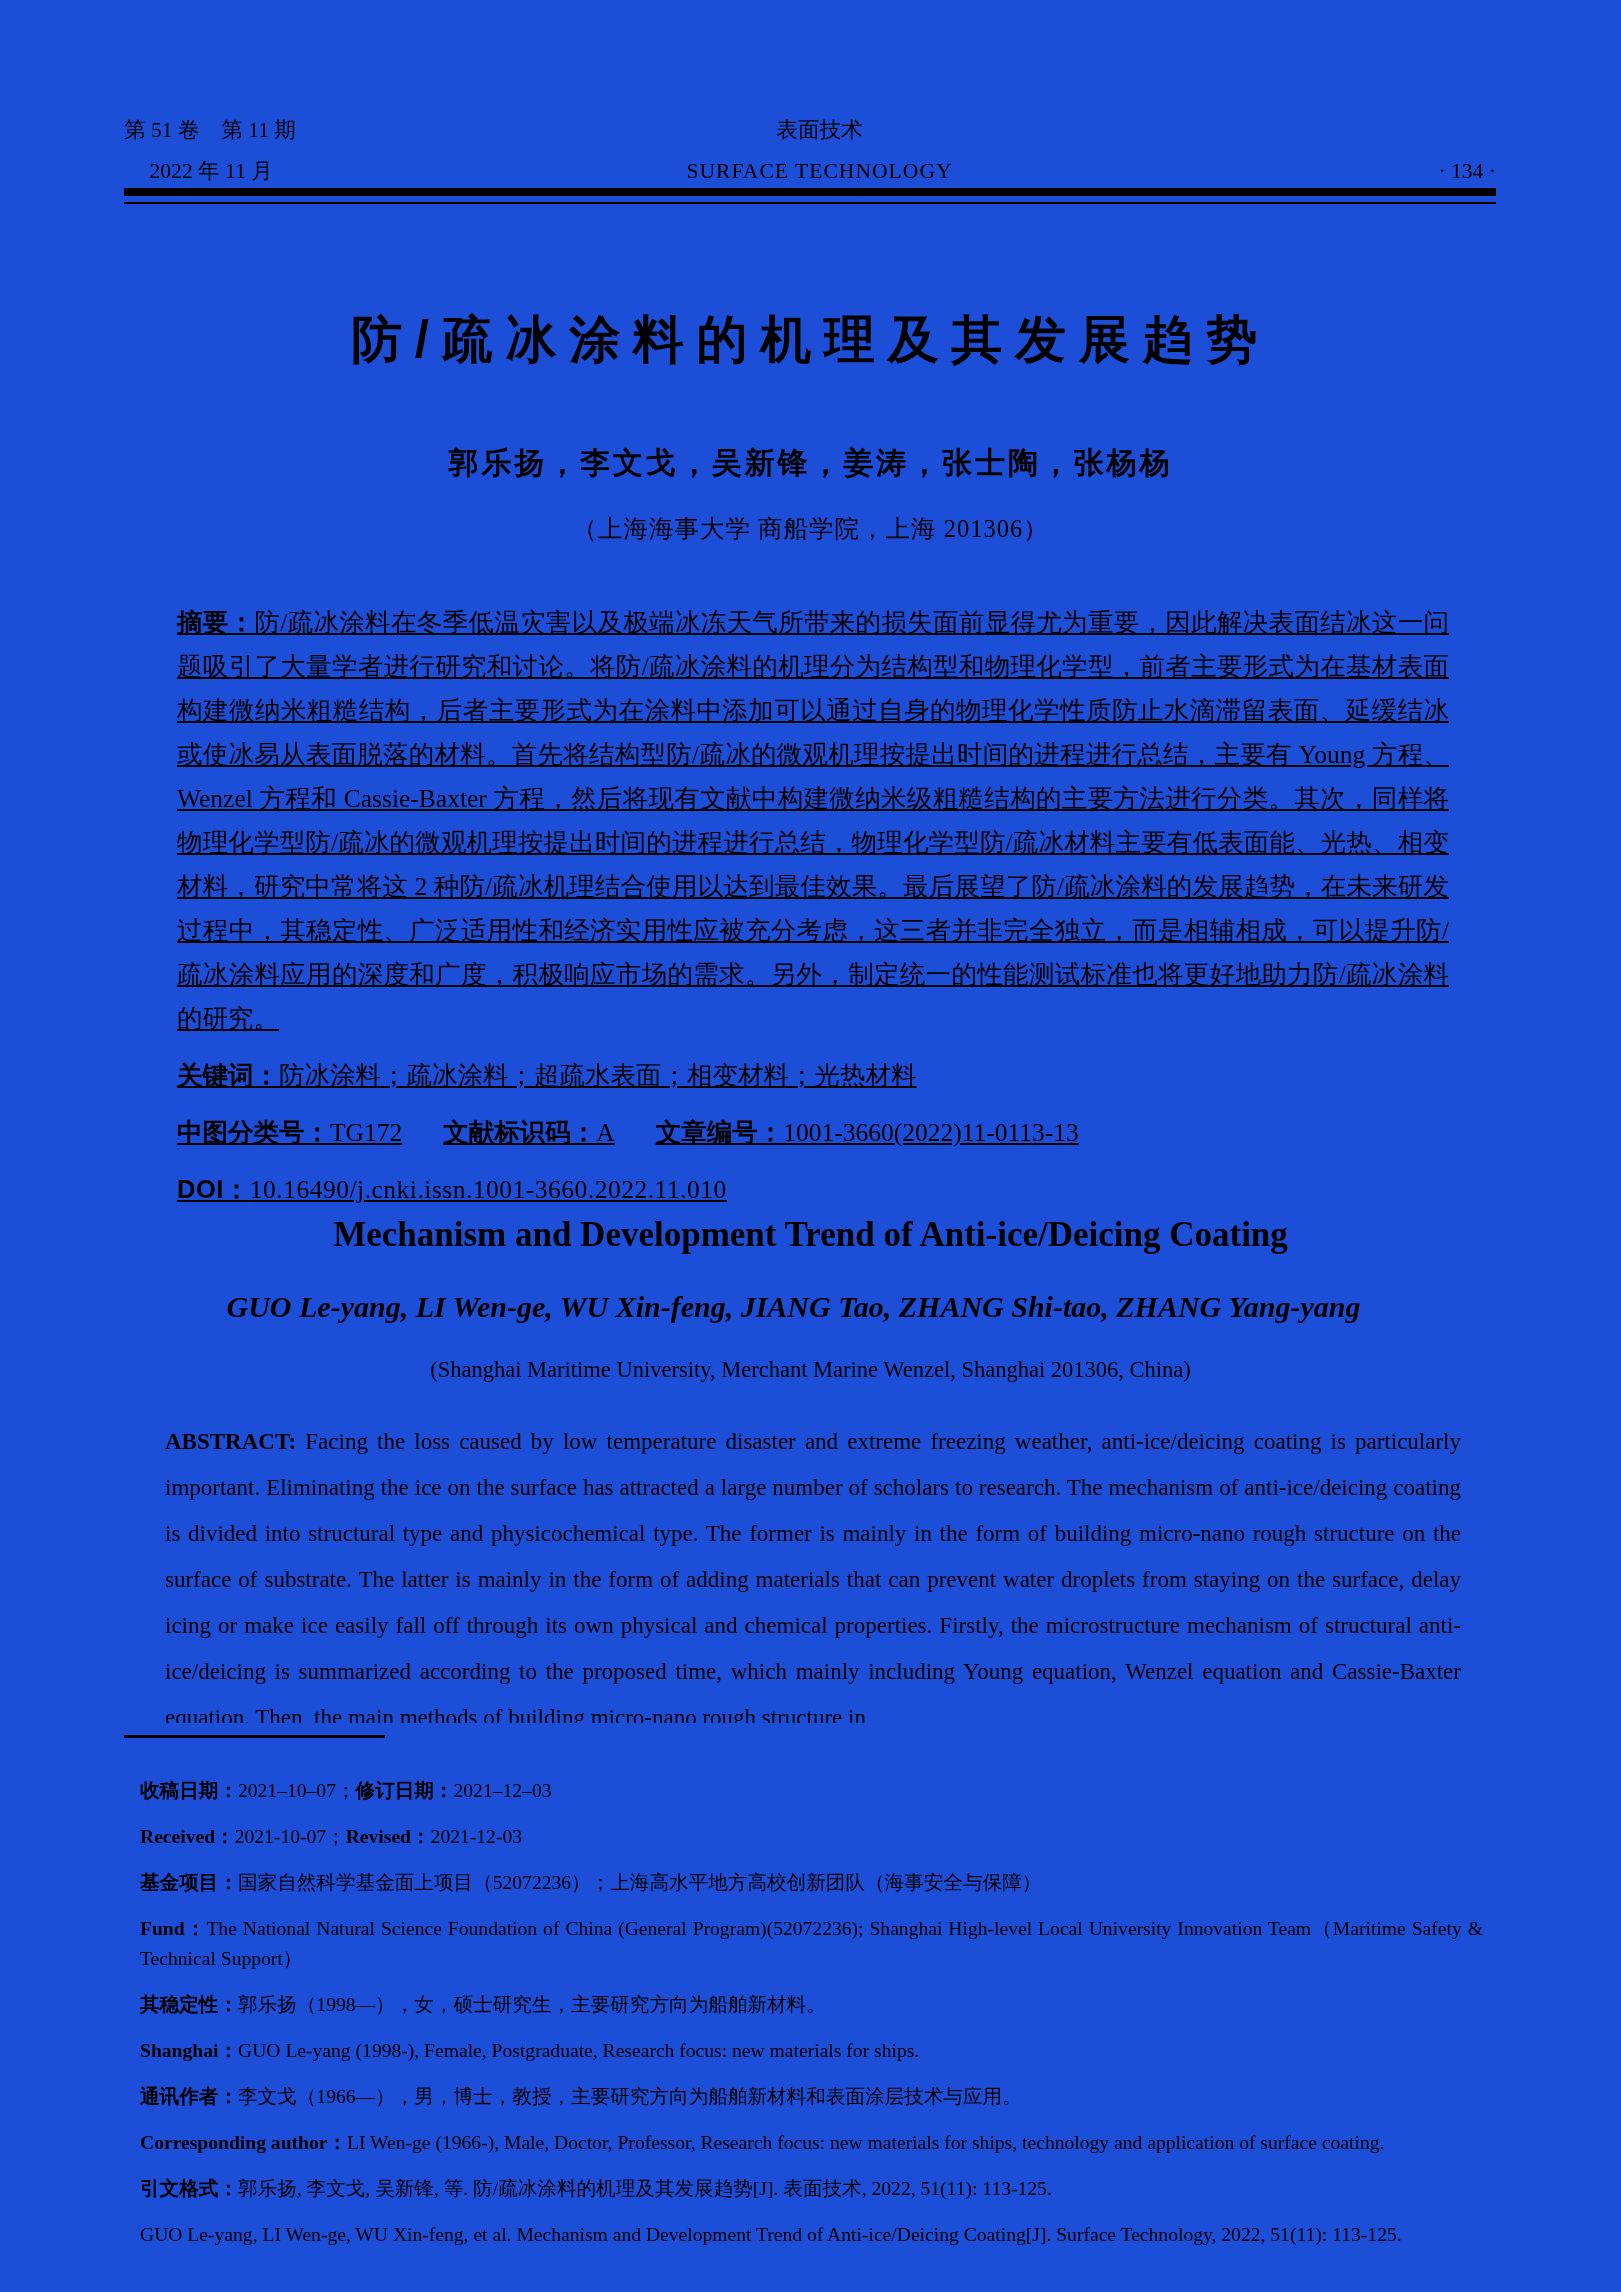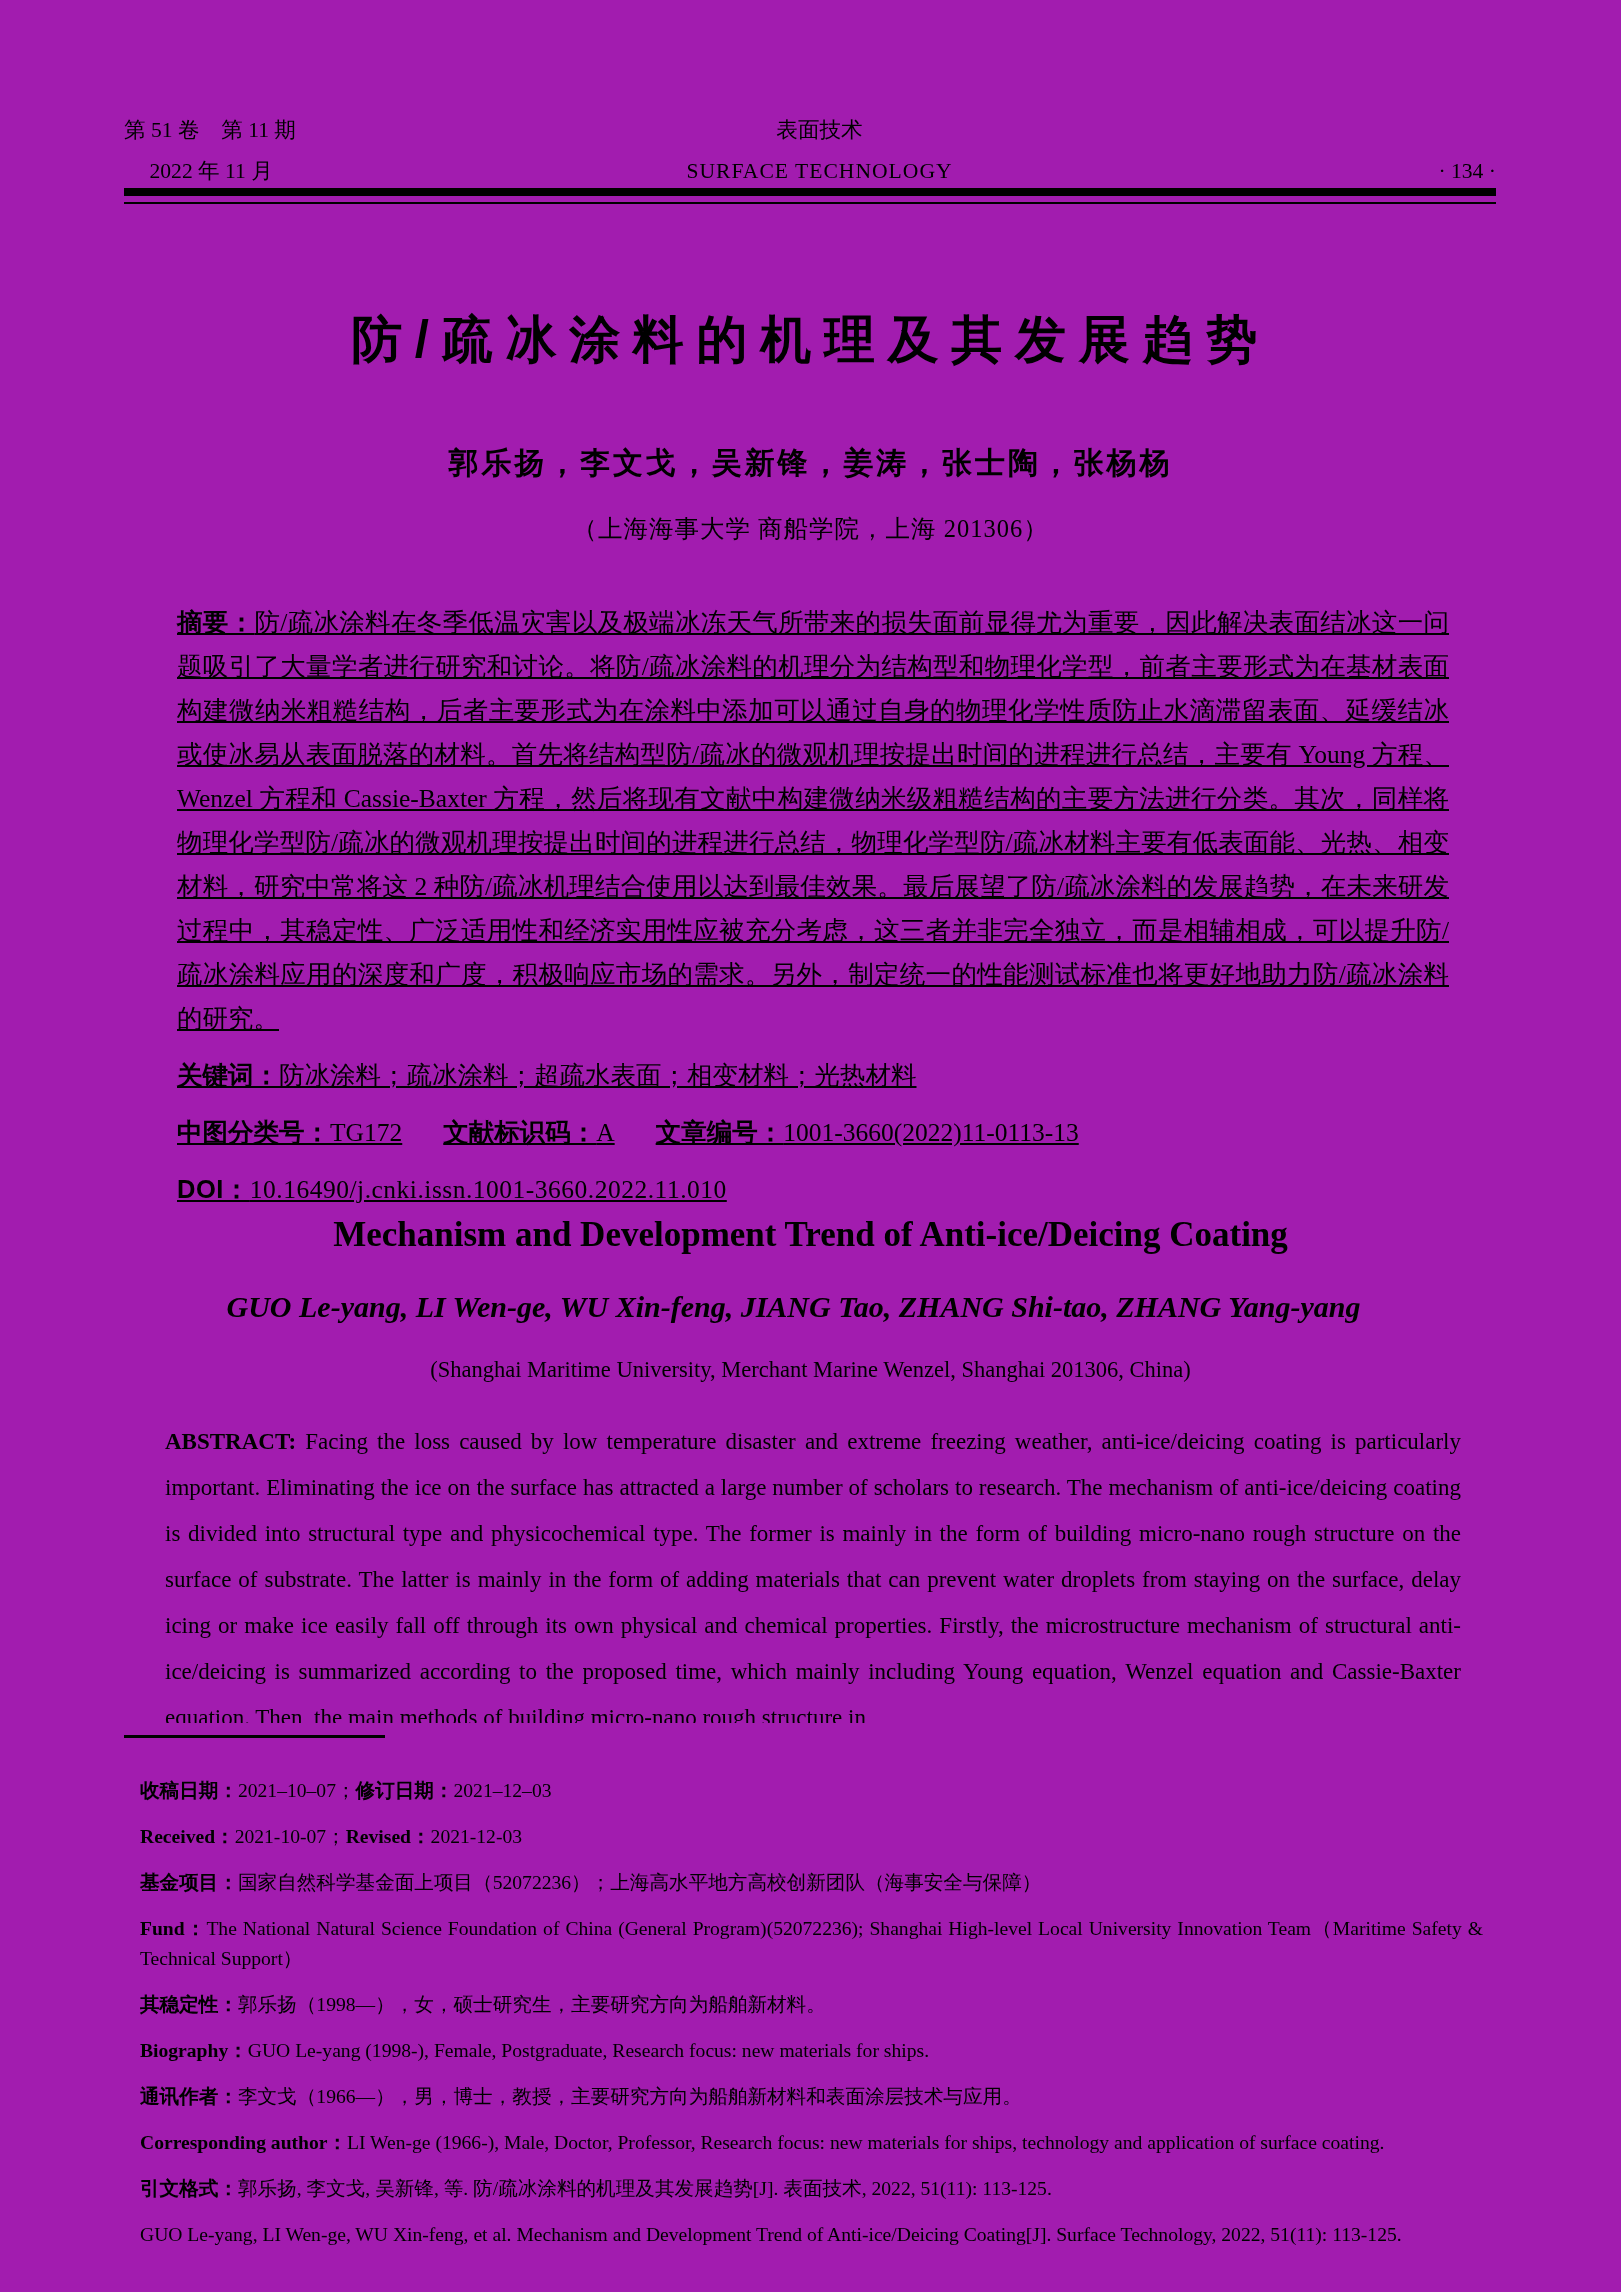--- a/index.html
+++ b/index.html
@@ -1,18 +1,18 @@
 <!DOCTYPE html>
 <html><head>
 <meta charset="utf-8">
 <style>
   html,body { margin:0; padding:0; background:#e8e8e8; }
   .page {
     position:relative; width:1621px; height:2293px; margin:0 auto;
-    background:#a21caf; color:#000;
+    background:#1d4ed8; color:#000;
     font-family:"Liberation Serif", serif;
     overflow:hidden;
   }
   
   .hdr {
     position:absolute; top:110px; left:124px; width:1372px;
     display:grid; grid-template-columns:1fr auto 1fr;
     font-size:21.6px; line-height:41px;
   }
   .hdr .l { text-align:left; }
@@ -107,21 +107,21 @@
 
   <p class="en-abstract"><span class="lab">ABSTRACT: </span><span>Facing the loss caused by low temperature disaster and extreme freezing weather, anti-ice/deicing coating is particularly important. Eliminating the ice on the surface has attracted a large number of scholars to research. The mechanism of anti-ice/deicing coating is divided into structural type and physicochemical type. The former is mainly in the form of building micro-nano rough structure on the surface of substrate. The latter is mainly in the form of adding materials that can prevent water droplets from staying on the surface, delay icing or make ice easily fall off through its own physical and chemical properties. Firstly, the microstructure mechanism of structural anti-ice/deicing is summarized according to the proposed time, which mainly including Young equation, Wenzel equation and Cassie-Baxter equation. Then, the main methods of building micro-nano rough structure in</span></p>
 
   <div class="fn-sep"></div>
   <div class="footnotes">
       <p><span class="b">收稿日期：</span><span>2021–10–07；</span><span class="b">修订日期：</span><span>2021–12–03</span></p>
       <p><span class="b">Received：</span><span>2021-10-07；</span><span class="b">Revised：</span><span>2021-12-03</span></p>
       <p><span class="b">基金项目：</span><span>国家自然科学基金面上项目（52072236）；上海高水平地方高校创新团队（海事安全与保障）</span></p>
       <p><span class="b">Fund：</span><span>The National Natural Science Foundation of China (General Program)(52072236); Shanghai High-level Local University Innovation Team（Maritime Safety &amp; Technical Support）</span></p>
       <p><span class="b">其稳定性：</span><span>郭乐扬（1998—），女，硕士研究生，主要研究方向为船舶新材料。</span></p>
-      <p><span class="b">Biography：</span><span>GUO Le-yang (1998-), Female, Postgraduate, Research focus: new materials for ships.</span></p>
+      <p><span class="b">Shanghai：</span><span>GUO Le-yang (1998-), Female, Postgraduate, Research focus: new materials for ships.</span></p>
       <p><span class="b">通讯作者：</span><span>李文戈（1966—），男，博士，教授，主要研究方向为船舶新材料和表面涂层技术与应用。</span></p>
       <p><span class="b">Corresponding author：</span><span>LI Wen-ge (1966-), Male, Doctor, Professor, Research focus: new materials for ships, technology and application of surface coating.</span></p>
       <p><span class="b">引文格式：</span><span>郭乐扬, 李文戈, 吴新锋, 等. 防/疏冰涂料的机理及其发展趋势[J]. 表面技术, 2022, 51(11): 113-125.</span></p>
       <p><span>GUO Le-yang, LI Wen-ge, WU Xin-feng, et al. Mechanism and Development Trend of Anti-ice/Deicing Coating[J]. Surface Technology, 2022, 51(11): 113-125.</span></p>
     </div>
 
 </div>
 
 
 </body></html>

